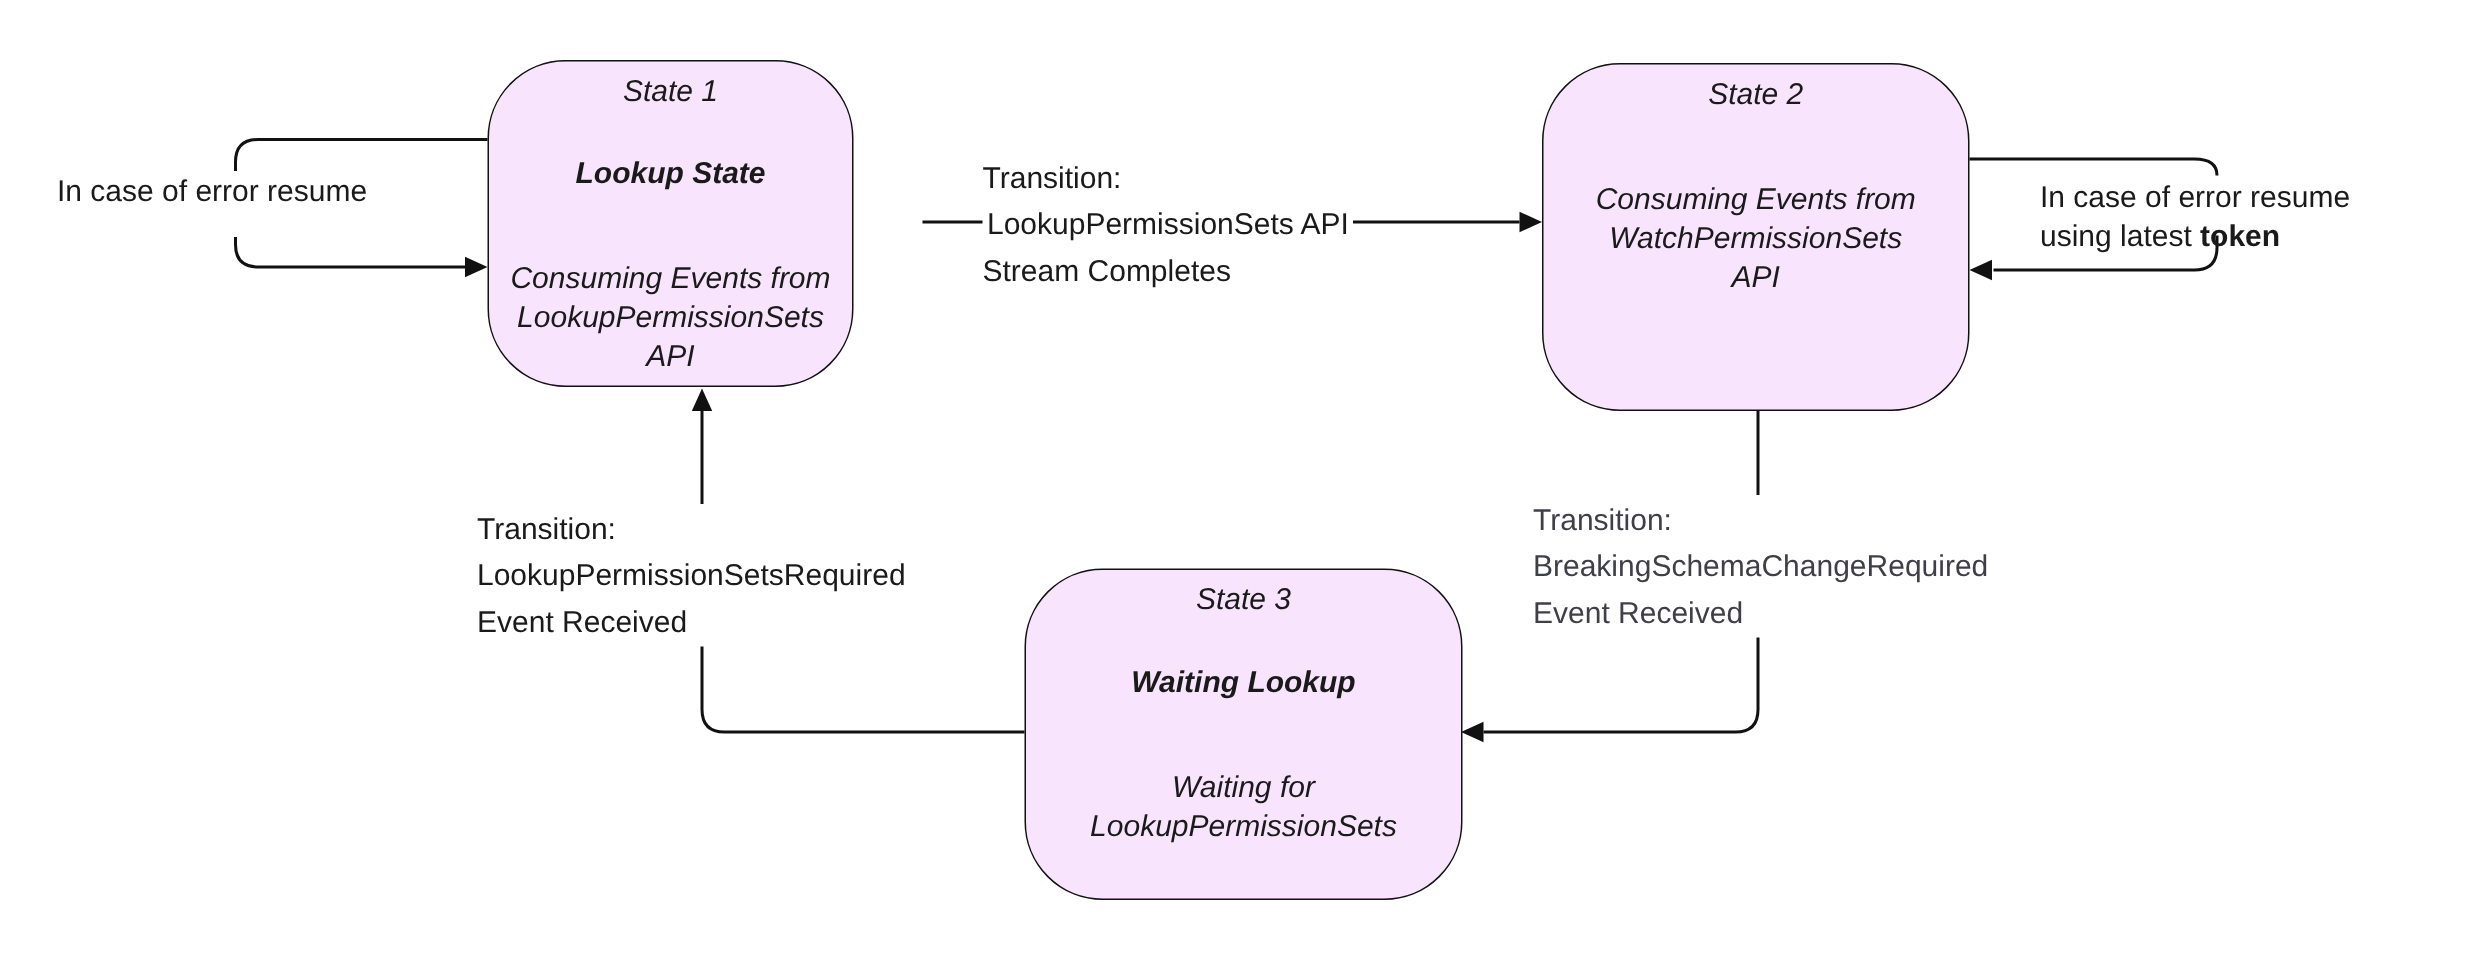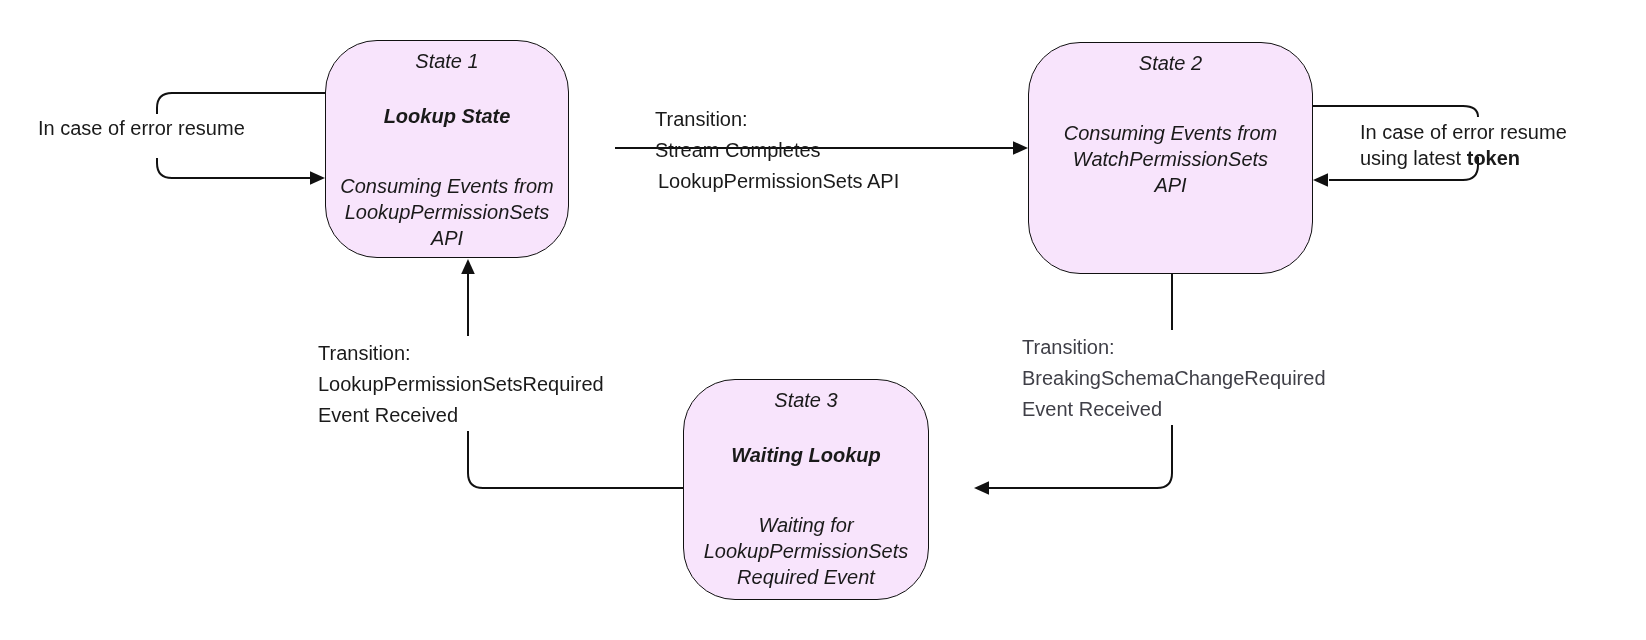--- a/index.html
+++ b/index.html
@@ -39,21 +39,21 @@
     border-radius: 52px;
     box-sizing: border-box;
     text-align: center;
     font-style: italic;
     font-size: 20px;
     line-height: 26px;
     padding-top: 7px;
   }
   #state1 { left: 325px; top: 40px;  width: 244px; height: 218px; }
   #state2 { left: 1028px; top: 42px; width: 285px; height: 232px; }
-  #state3 { left: 683px; top: 379px; width: 246px; height: 221px; }
+  #state3 { left: 683px; top: 379px; width: 292px; height: 221px; }
   .state-title { display: block; }
   .state-name  { display: block; margin-top: 29px; font-weight: bold; }
   .state-desc  { display: block; margin-top: 44px; }
   .state-desc span { display: block; }
   
   .tlabel {
     position: absolute;
     text-align: left;
     font-size: 20px;
     line-height: 31px;
@@ -124,28 +124,27 @@
       <span>API</span>
     </span>
   </div>
 
   <div class="state" id="state3">
     <span class="state-title">State 3</span>
     <span class="state-name">Waiting Lookup</span>
     <span class="state-desc">
       <span>Waiting for</span>
       <span>LookupPermissionSets</span>
-      <span>Required Event</span>
     </span>
   </div>
 
   <div class="tlabel" id="tlabel-1-2">
     <span class="tline">Transition:</span>
+    <span class="tline on-line">LookupPermissionSets API</span>
     <span class="tline">Stream Completes</span>
-    <span class="tline on-line">LookupPermissionSets API</span>
   </div>
 
   <div class="tlabel" id="tlabel-2-3">
     <span class="tline">Transition:</span>
     <span class="tline">BreakingSchemaChangeRequired</span>
     <span class="tline">Event Received</span>
   </div>
 
   <div class="tlabel" id="tlabel-3-1">
     <span class="tline">Transition:</span>

